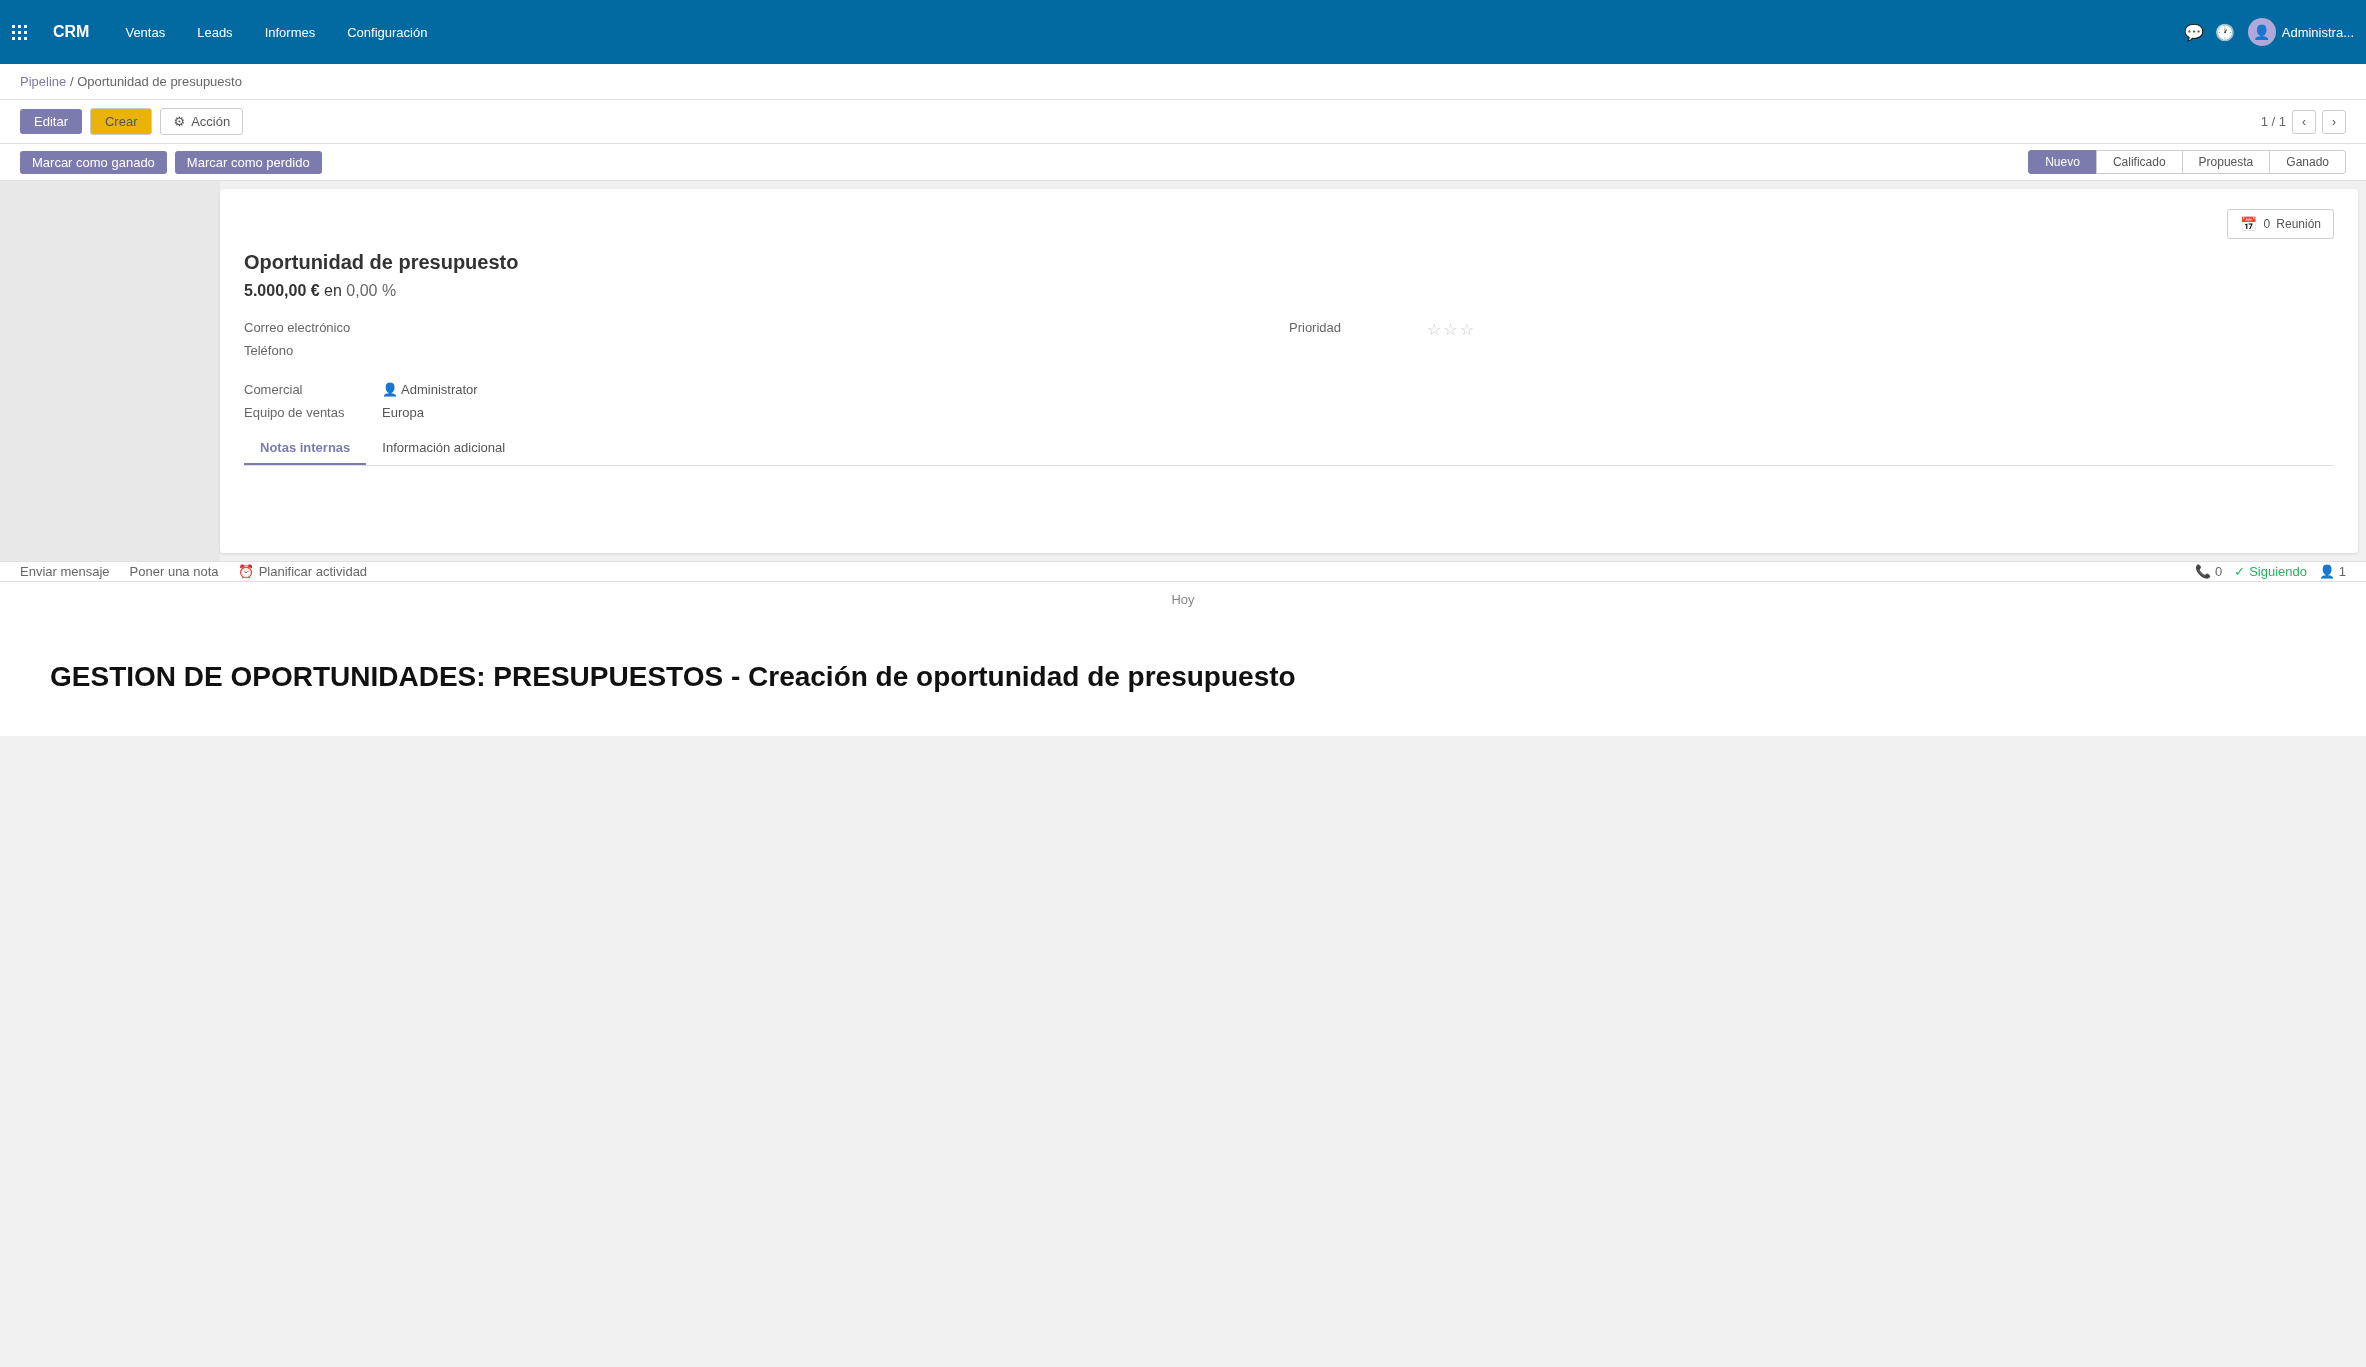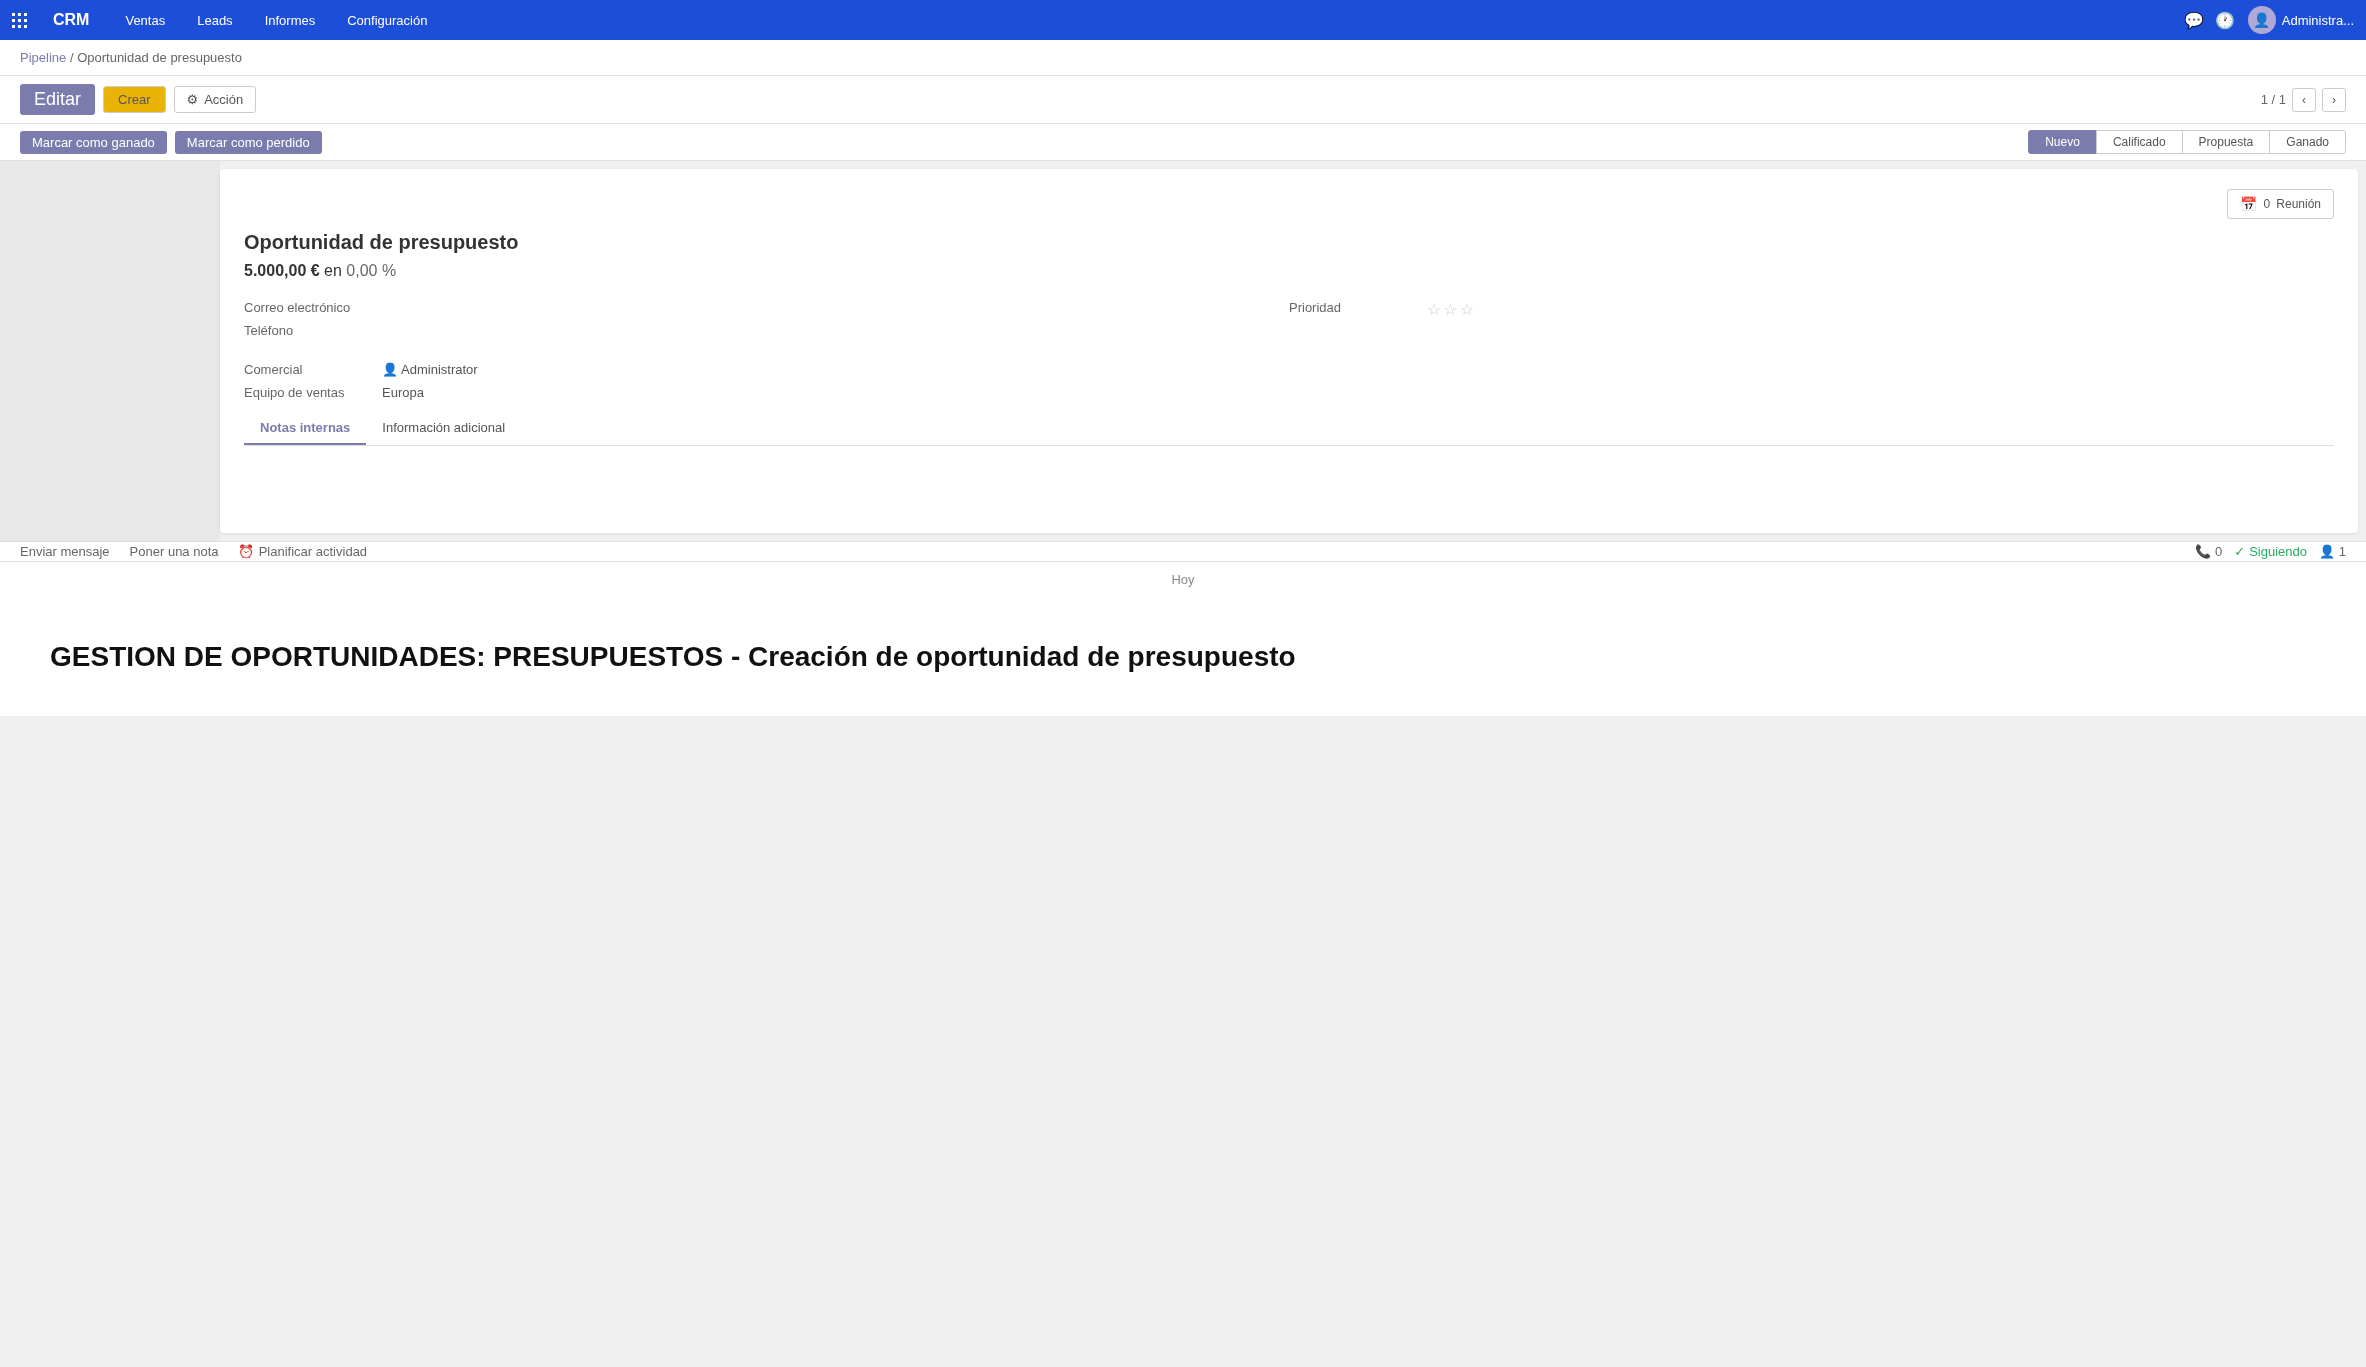--- a/index.html
+++ b/index.html
@@ -1,21 +1,21 @@
 <!DOCTYPE html>
 <html><head>
   <meta charset="utf-8">
   <style>
     * { box-sizing: border-box; margin: 0; padding: 0; }
     body { font-family: Arial, sans-serif; background: #f0f0f0; font-size: 14px; color: #333; }
 
     
     .navbar {
-      background: #1d4ed8;
-      height: 40px;
+      background: #0369a1;
+      height: 64px;
       display: flex;
       align-items: center;
       padding: 0 12px;
       gap: 20px;
     }
     .navbar-brand {
       color: white;
       font-weight: bold;
       font-size: 16px;
       margin-right: 10px;
@@ -87,21 +87,21 @@
       align-items: center;
       gap: 8px;
       border-bottom: 1px solid #e0e0e0;
     }
     .btn-primary {
       background: #7c7bad;
       color: white;
       border: none;
       border-radius: 3px;
       padding: 5px 14px;
-      font-size: 18px;
+      font-size: 13px;
       cursor: pointer;
     }
     .btn-secondary {
       background: #eab308;
       color: #555;
       border: 1px solid #ccc;
       border-radius: 3px;
       padding: 5px 14px;
       font-size: 13px;
       cursor: pointer;

